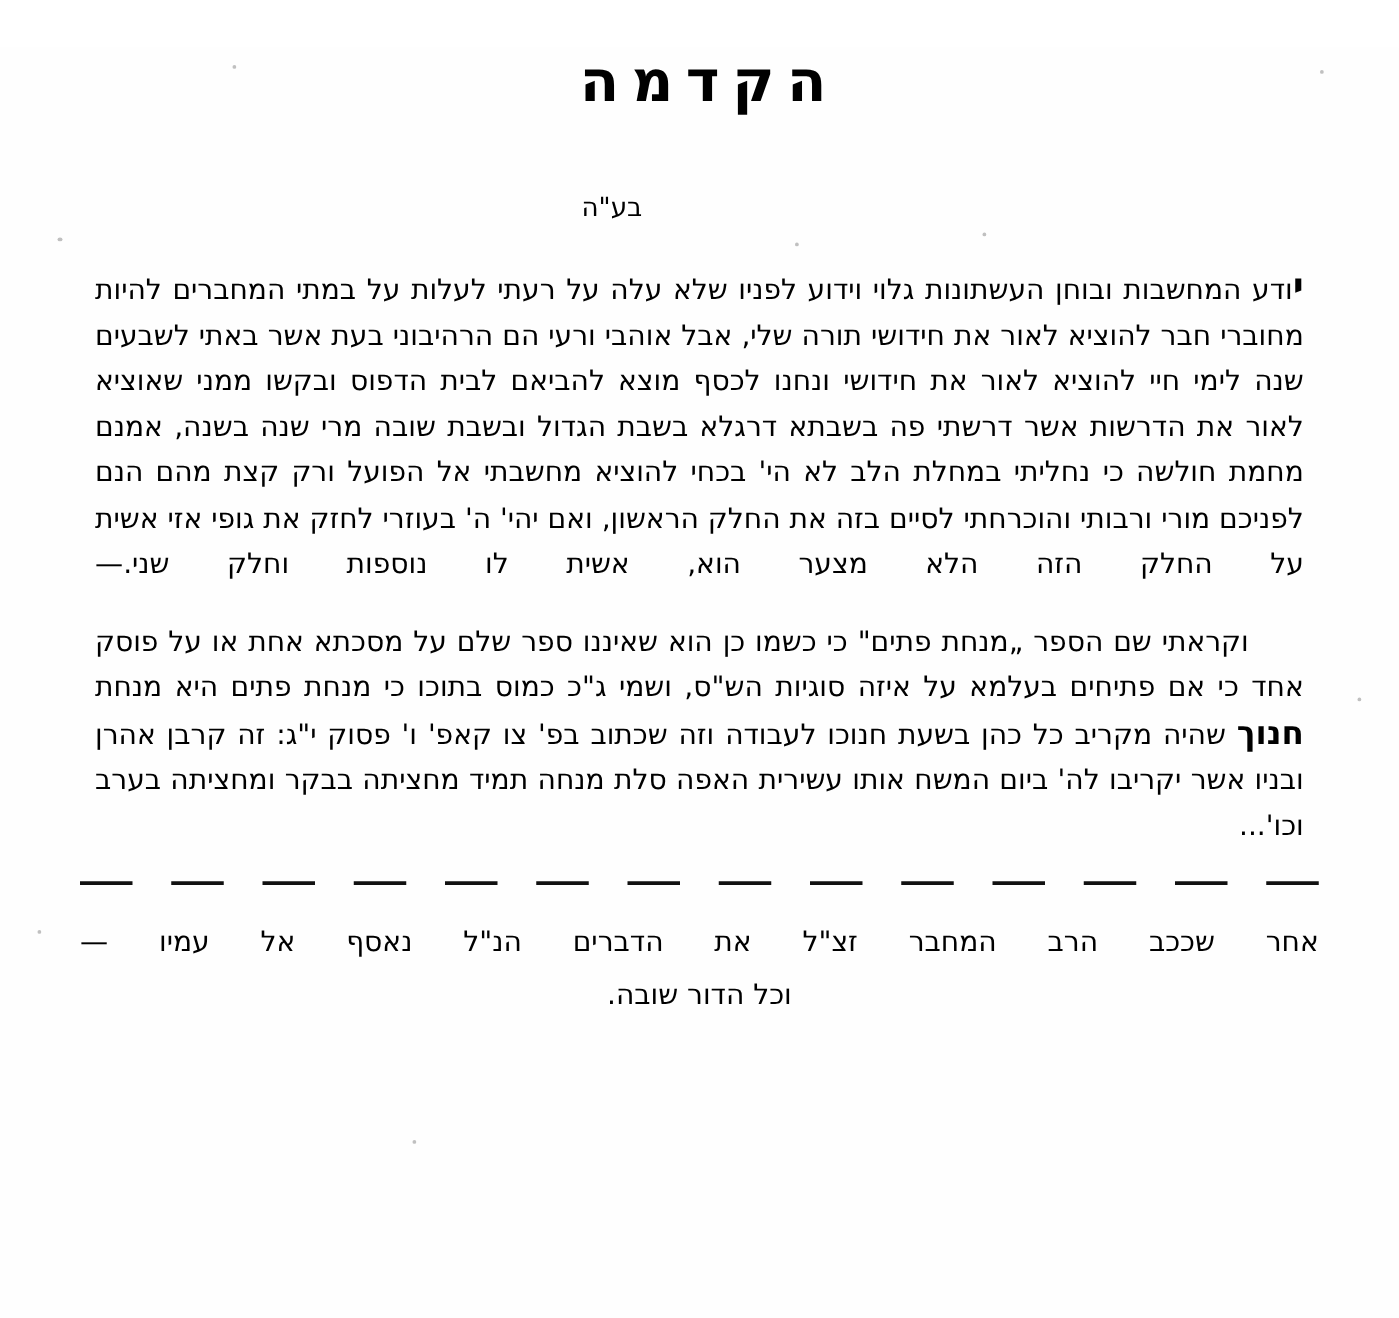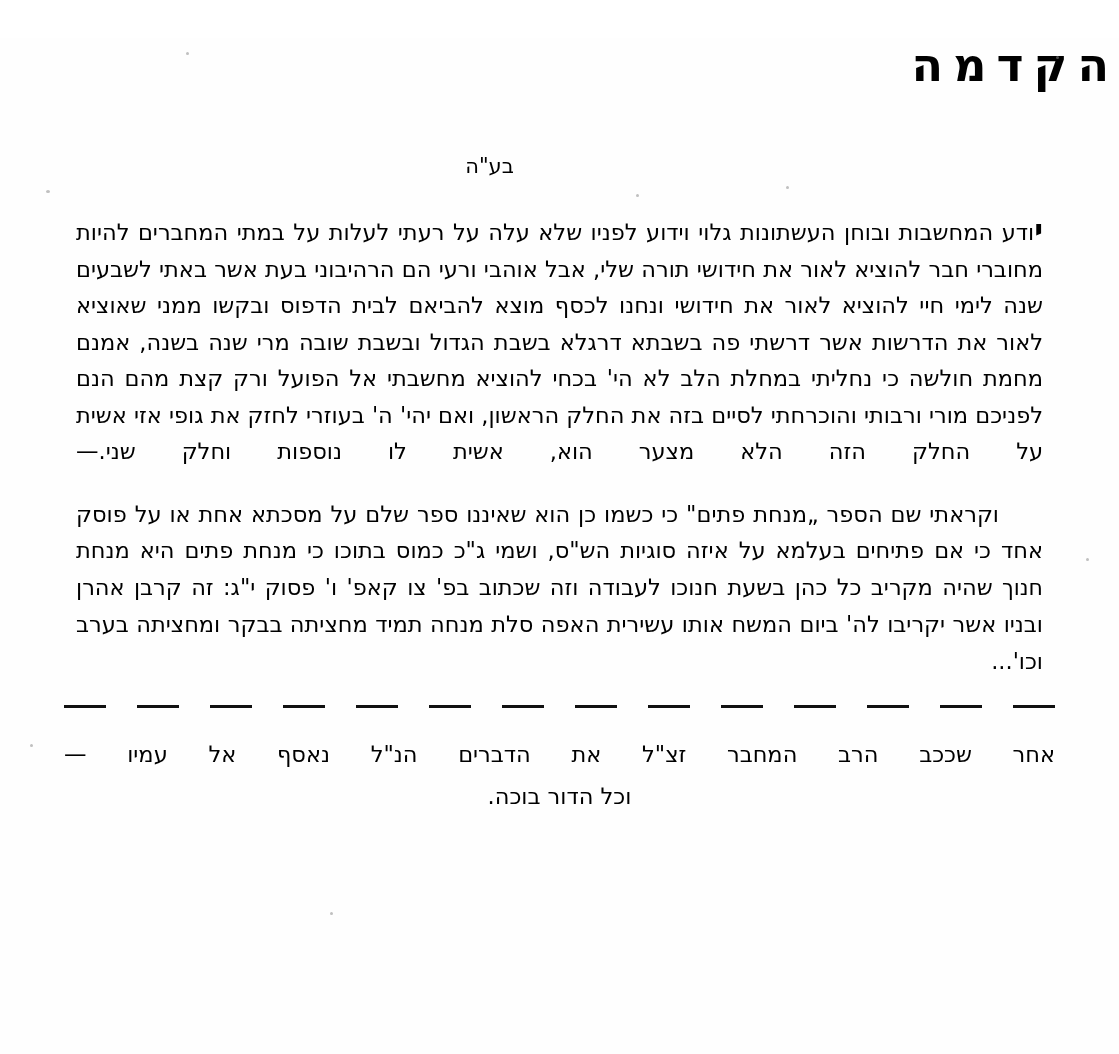--- a/index.html
+++ b/index.html
@@ -17,20 +17,21 @@
   }
   .page {
     width: 1119px;
     height: 1054px;
     position: relative;
     box-sizing: border-box;
     padding: 0;
     background: #fefefe;
   }
   .title {
+    text-align: center;
     font-size: 46px;
     font-weight: 700;
     letter-spacing: 10px;
     margin-top: 38px;
     margin-bottom: 0;
     direction: rtl;
     font-family: "DejaVu Sans", sans-serif;
     padding-left: 16px;
   }
   .beeza {
@@ -66,22 +67,22 @@
   .para .indent {
     display: inline-block;
     width: 44px;
   }
   .bigletter {
     font-size: 30px;
     font-weight: 700;
     line-height: 0;
   }
   .boldword {
-    font-weight: 400;
-    font-size: 22px;
+    font-weight: 700;
+    font-size: 26px;
   }
   .dashrow {
     margin: 26px 64px 0 64px;
     display: flex;
     justify-content: space-between;
     align-items: center;
     direction: rtl;
   }
   .dashrow span {
     display: inline-block;
@@ -151,16 +152,16 @@
     <span></span>
     <span></span>
     <span></span>
     <span></span>
     <span></span>
     <span></span>
   </div>
 
   <div class="footer-block">
     <div>אחר שככב הרב המחבר זצ"ל את הדברים הנ"ל נאסף אל עמיו —</div>
-    <div class="footer-line2">וכל הדור בוכה.</div>
+    <div class="footer-line2">וכל הדור שובה.</div>
   </div>
 
 </div>
 
 </body></html>

